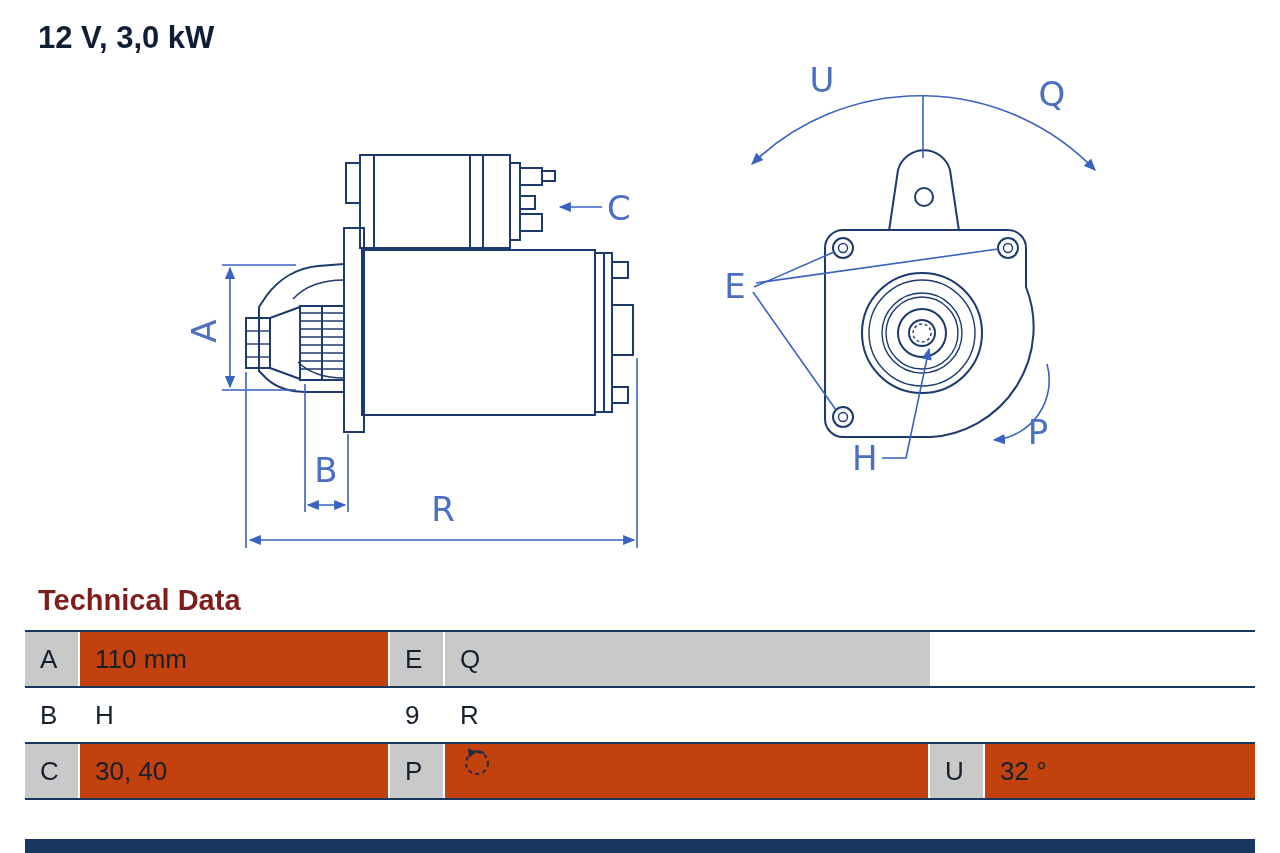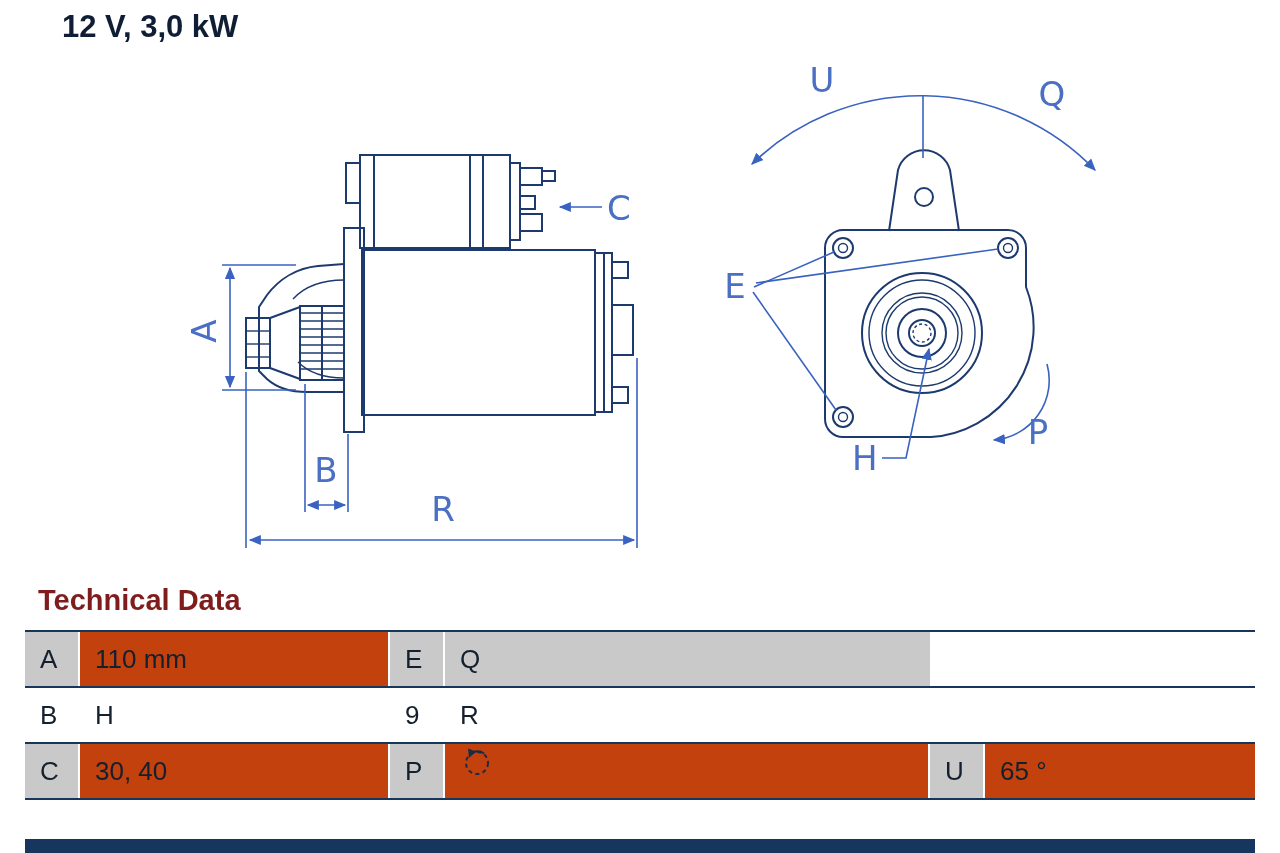--- a/index.html
+++ b/index.html
@@ -1,18 +1,18 @@
 <!DOCTYPE html>
 <html><head>
 <meta charset="utf-8">
 <style>
   html,body{margin:0;padding:0;background:#fff;}
   .page{position:relative;width:1280px;height:853px;background:#ffffff;overflow:hidden;
         font-family:"Liberation Sans", sans-serif;color:#14202e;}
-  .title{position:absolute;left:38px;top:9px;font-size:31px;font-weight:bold;color:#0f1e35;margin-left:24px;}
+  .title{position:absolute;left:38px;top:20px;font-size:31px;font-weight:bold;color:#0f1e35;}
   .drawing{position:absolute;left:0;top:0;}
   .part{stroke:#1d3a6e;fill:none;stroke-width:2;}
   .part-thin{stroke:#1d3a6e;fill:none;stroke-width:1.4;}
   .dim{stroke:#3a62c0;fill:none;stroke-width:1.6;}
   .dim-label{font:34px "DejaVu Sans", sans-serif;fill:#4a6fc3;}
   .tech-heading{position:absolute;left:38px;top:584px;font-size:29px;font-weight:bold;color:#7f1d1d;}
   .table{position:absolute;left:25px;top:630px;width:1230px;border-top:2px solid #16365c;}
   .tr{display:grid;grid-template-columns:55px 310px 55px 485px 55px 270px;border-bottom:2px solid #16365c;height:54px;}
   .td{font-size:26px;line-height:54px;padding-left:15px;white-space:nowrap;overflow:hidden;border-right:2px solid #ffffff;}
   .td:last-child{border-right:none;}
@@ -170,20 +170,20 @@
       <div class="td val">
         <span class="rot-icon">
           <svg width="34" height="34" viewBox="0 0 34 34">
             <circle cx="17" cy="18" r="11" fill="none" stroke="#1b2b45" stroke-width="2" stroke-dasharray="4 3.4"></circle>
             <path d="M24,8.5 A11,11 0 0 0 13,7.5" fill="none" stroke="#1b2b45" stroke-width="2"></path>
             <polygon points="8,3.5 16,6.5 9,13" fill="#1b2b45"></polygon>
           </svg>
         </span>
       </div>
       <div class="td key">U</div>
-      <div class="td val">65 °</div>
+      <div class="td val">32 °</div>
     </div>
 
   </div>
 
   <div class="bottom-bar"></div>
 
 </div>
 
 </body></html>

